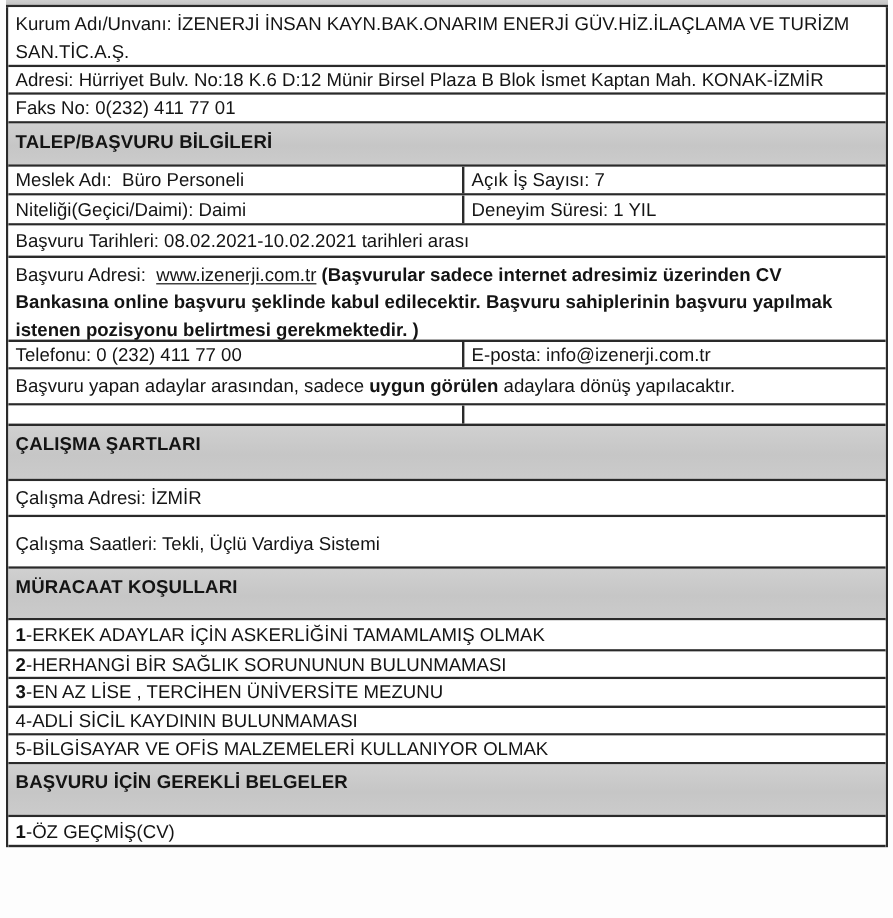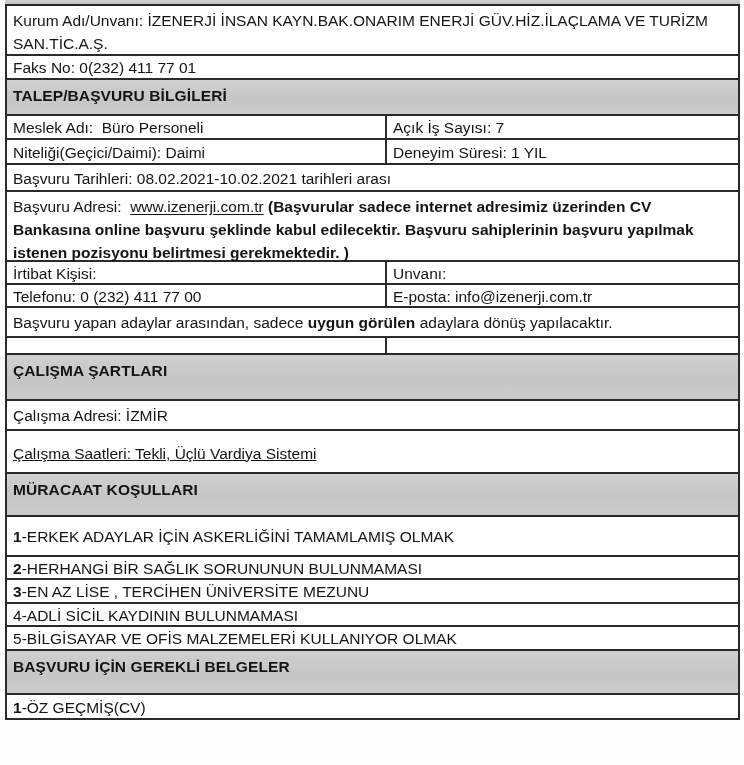--- a/index.html
+++ b/index.html
@@ -45,21 +45,21 @@
     line-height:23px;
   }
   .cols .cell.left{
     width:380px;
     flex:0 0 380px;
     border-right:2px solid var(--border);
     align-self:stretch;
     display:flex;align-items:center;
   }
   .cols.top .cell.left{align-items:flex-start;padding-top:3px;}
-  .cols.top .cell.right{padding-top:3px;text-decoration:underline;}
+  .cols.top .cell.right{padding-top:3px;}
   .cols .cell.right{
     flex:1 1 auto;
     align-self:stretch;
     display:flex;align-items:center;
   }
   .band{
     background:linear-gradient(#d0d0d0 0%, #c6c6c6 55%, #cbcbcb 100%);
     font-weight:bold;
     align-items:flex-start;
     letter-spacing:.1px;
@@ -76,20 +76,23 @@
 <div class="page">
 
   <div class="sliver"></div>
 
   <div class="doc">
 
     <div class="row top" style="height:50px">
       <div class="cell multiline">Kurum Adı/Unvanı: İZENERJİ İNSAN KAYN.BAK.ONARIM ENERJİ GÜV.HİZ.İLAÇLAMA VE TURİZM SAN.TİC.A.Ş.</div>
     </div>
 
+    <div class="row" style="height:23px">
+      <div class="cell">Adresi: Hürriyet Bulv. No:18 K.6 D:12 Münir Birsel Plaza B Blok İsmet Kaptan Mah. KONAK-İZMİR</div>
+    </div>
 
     <div class="row cols" style="height:24px">
       <div class="cell right">Faks No: 0(232) 411 77 01</div>
     </div>
 
     <div class="row band" style="height:36px">
       <div class="cell">TALEP/BAŞVURU BİLGİLERİ</div>
     </div>
 
     <div class="row cols" style="height:24px">
@@ -103,24 +106,20 @@
     </div>
 
     <div class="row" style="height:27px">
       <div class="cell">Başvuru Tarihleri: 08.02.2021-10.02.2021 tarihleri arası</div>
     </div>
 
     <div class="row top" style="height:70px">
       <div class="cell multiline"><span>Başvuru Adresi:  </span><a class="doc-link">www.izenerji.com.tr</a><span class="b"> (Başvurular sadece internet adresimiz üzerinden CV Bankasına online başvuru şeklinde kabul edilecektir. Başvuru sahiplerinin başvuru yapılmak istenen pozisyonu belirtmesi gerekmektedir. )</span></div>
     </div>
 
-    <div class="row cols" style="height:23px">
-      <div class="cell left">İrtibat Kişisi:</div>
-      <div class="cell right">Unvanı:</div>
-    </div>
 
     <div class="row cols" style="height:23px">
       <div class="cell left">Telefonu: 0 (232) 411 77 00</div>
       <div class="cell right">E-posta: info@izenerji.com.tr</div>
     </div>
 
 
     <div class="row" style="height:30px">
       <div class="cell"><span>Başvuru yapan adaylar arasından, sadece </span><span class="b">uygun görülen</span><span> adaylara dönüş yapılacaktır.</span></div>
     </div>
@@ -139,21 +138,21 @@
     </div>
 
     <div class="row cols top" style="height:43px">
       <div class="cell right">Çalışma Saatleri: Tekli, Üçlü Vardiya Sistemi</div>
     </div>
 
     <div class="row band" style="height:43px">
       <div class="cell">MÜRACAAT KOŞULLARI</div>
     </div>
 
-    <div class="row" style="height:40px">
+    <div class="row" style="height:26px">
       <div class="cell"><span class="num-b">1</span><span>-ERKEK ADAYLAR İÇİN ASKERLİĞİNİ TAMAMLAMIŞ OLMAK</span></div>
     </div>
     <div class="row" style="height:23px">
       <div class="cell"><span class="num-b">2</span><span>-HERHANGİ BİR SAĞLIK SORUNUNUN BULUNMAMASI</span></div>
     </div>
     <div class="row" style="height:24px">
       <div class="cell"><span class="num-b">3</span><span>-EN AZ LİSE , TERCİHEN ÜNİVERSİTE MEZUNU</span></div>
     </div>
     <div class="row" style="height:23px">
       <div class="cell"><span>4</span><span>-ADLİ SİCİL KAYDININ BULUNMAMASI</span></div>

